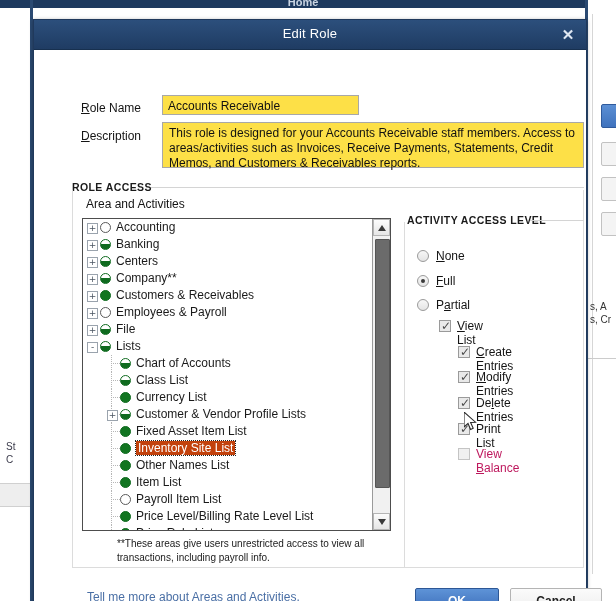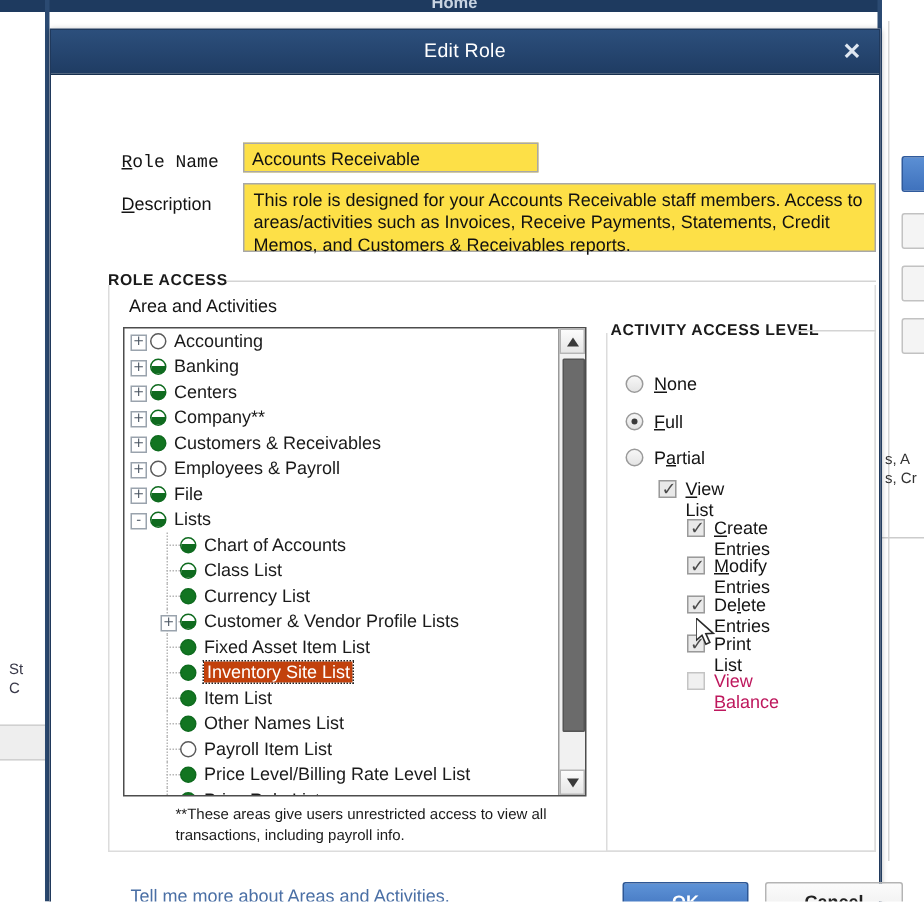--- a/index.html
+++ b/index.html
@@ -50,21 +50,21 @@
 
   .body{position:relative;height:554px;background:#ffffff;}
 
   
   .lbl{position:absolute;font-size:12px;color:#141414;}
   .ul{text-decoration:underline;}
   .field{
     position:absolute;background:#fde047;border:1px solid #a8a8a8;
     font-size:12px;color:#111;box-sizing:border-box;
   }
-  #roleNameLabel{left:47px;top:51px;font-family:Liberation Mono, monospace;}
+  #roleNameLabel{left:47px;top:51px;}
   #roleNameInput{left:128px;top:45px;width:197px;height:20px;padding:2px 5px;line-height:16px;}
   #helpLink{position:absolute;left:336px;top:52px;font-size:12px;color:#2a4b8d;cursor:pointer;}
   #descLabel{left:47px;top:79px;}
   #descInput{left:128px;top:72px;width:422px;height:46px;padding:3px 6px;line-height:15px;}
 
   
   .grouptitle{position:absolute;font-size:10.5px;font-weight:bold;color:#1a1a1a;letter-spacing:.4px;}
   #roleAccessTitle{left:38px;top:131px;}
   .groupline{position:absolute;height:1px;background:#d4d4d4;}
   #roleAccessLine{left:117px;top:137px;width:433px;}
@@ -259,27 +259,27 @@
           <div class="trow lvl1">
             <div class="guide"></div>
             <div class="guideh"></div>
             <div class="dot full"></div>
             <div class="tlabel sel">Inventory Site List</div>
           </div>
           <div class="trow lvl1">
             <div class="guide"></div>
             <div class="guideh"></div>
             <div class="dot full"></div>
+            <div class="tlabel">Other Names List</div>
+          </div>
+          <div class="trow lvl1">
+            <div class="guide"></div>
+            <div class="guideh"></div>
+            <div class="dot full"></div>
             <div class="tlabel">Item List</div>
-          </div>
-          <div class="trow lvl1">
-            <div class="guide"></div>
-            <div class="guideh"></div>
-            <div class="dot full"></div>
-            <div class="tlabel">Other Names List</div>
           </div>
           <div class="trow lvl1">
             <div class="guide"></div>
             <div class="guideh"></div>
             <div class="dot none"></div>
             <div class="tlabel">Payroll Item List</div>
           </div>
           <div class="trow lvl1">
             <div class="guide"></div>
             <div class="guideh"></div>

